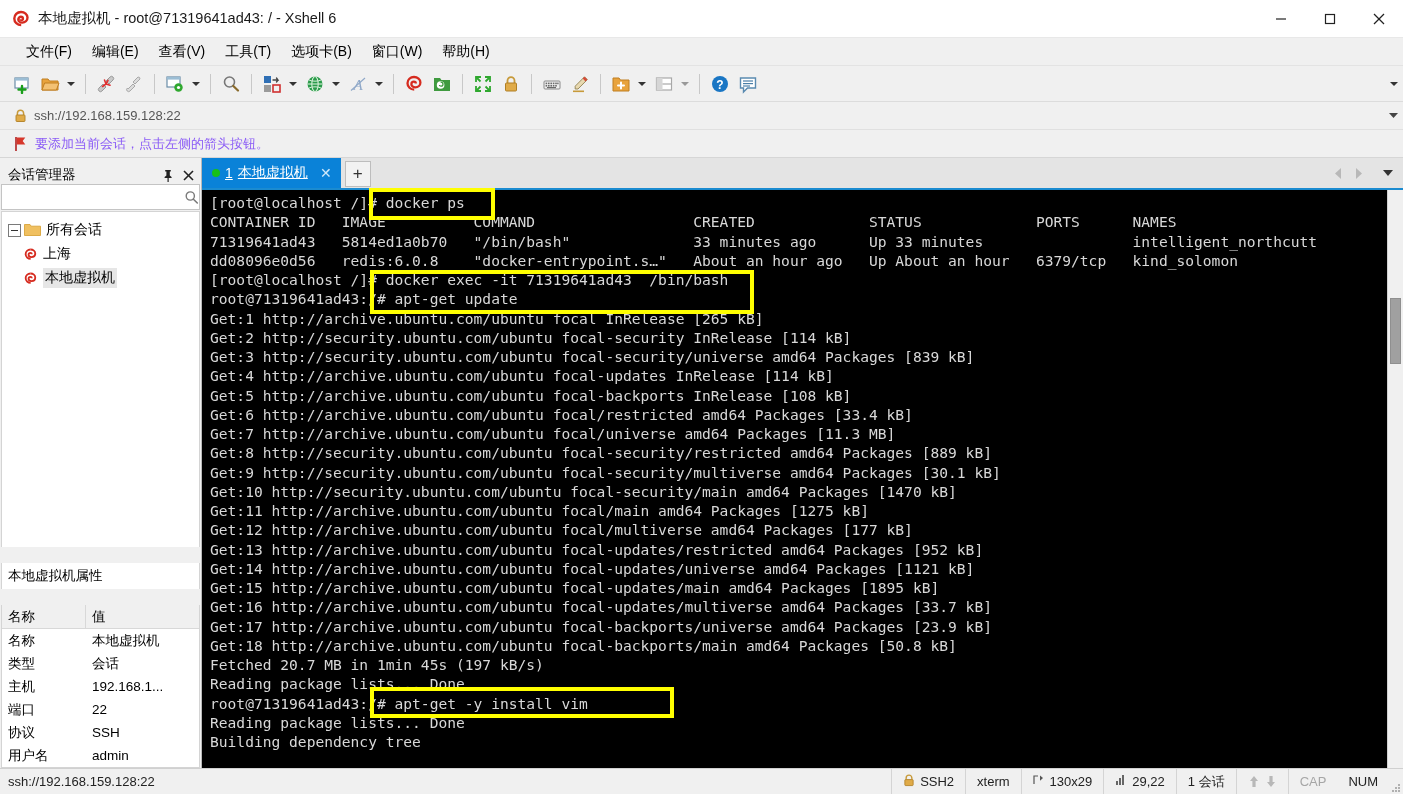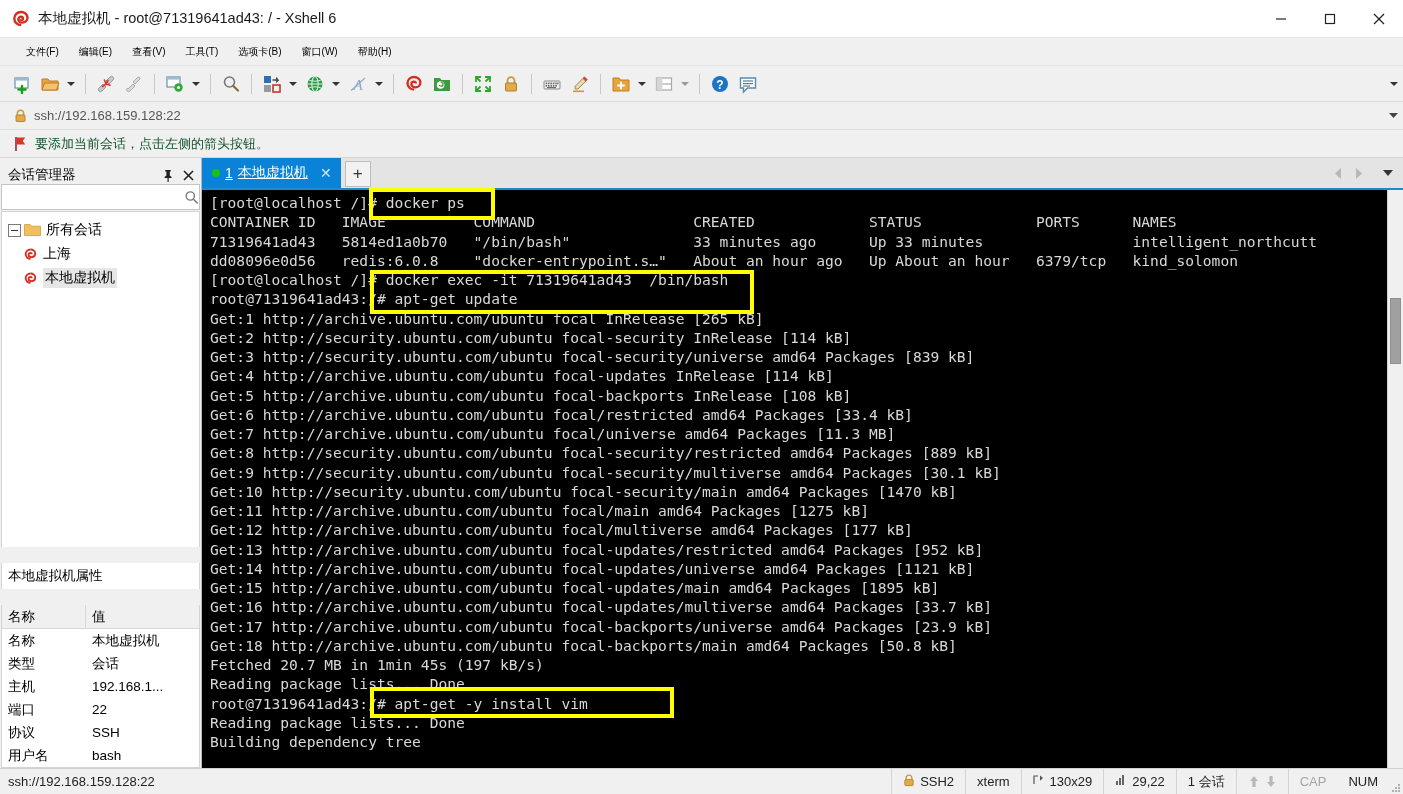--- a/index.html
+++ b/index.html
@@ -32,21 +32,21 @@
 
   
   .menubar {
     height: 28px; flex: 0 0 28px;
     background: #f0f0f0;
     display: flex; align-items: center;
     padding-left: 16px;
     border-bottom: 1px solid #e3e3e3;
   }
   .menu-item {
-    font-size: 10px; color: #000;
+    font-size: 14px; color: #000;
     padding: 4px 10px; white-space: nowrap;
     cursor: default;
   }
 
   
   .toolbar {
     height: 36px; flex: 0 0 36px;
     background: #f0f0f0;
     display: flex; align-items: center;
     padding-left: 8px;
@@ -88,21 +88,21 @@
 
   
   .noticebar {
     height: 28px; flex: 0 0 28px;
     background: #f0f0f0;
     display: flex; align-items: center;
     padding-left: 14px;
     border-bottom: 1px solid #d6d6d6;
   }
   .notice-icon { margin-right: 7px; display: flex; align-items: center; }
-  .notice-text { font-size: 13px; color: #14532d; }
+  .notice-text { font-size: 13px; color: #8b5cf6; }
 
   
   .bodywrap { flex: 1 1 auto; display: flex; min-height: 0; }
 
   
   .sidebar {
     width: 202px; flex: 0 0 202px;
     background: #f0f0f0;
     display: flex; flex-direction: column;
     border-right: 1px solid #b9b9b9;
@@ -626,21 +626,21 @@
       <div class="sb-tr">
         <div class="sb-td c1">端口</div>
         <div class="sb-td c2">22</div>
       </div>
       <div class="sb-tr">
         <div class="sb-td c1">协议</div>
         <div class="sb-td c2">SSH</div>
       </div>
       <div class="sb-tr">
         <div class="sb-td c1">用户名</div>
-        <div class="sb-td c2">bash</div>
+        <div class="sb-td c2">admin</div>
       </div>
     </div>
   </div>
 
   <div class="termarea">
     <div class="tabbar">
       <div class="tab">
         <span class="dot"></span>
         <span class="tlabel">1</span>
         <span class="tlabel">本地虚拟机</span>

